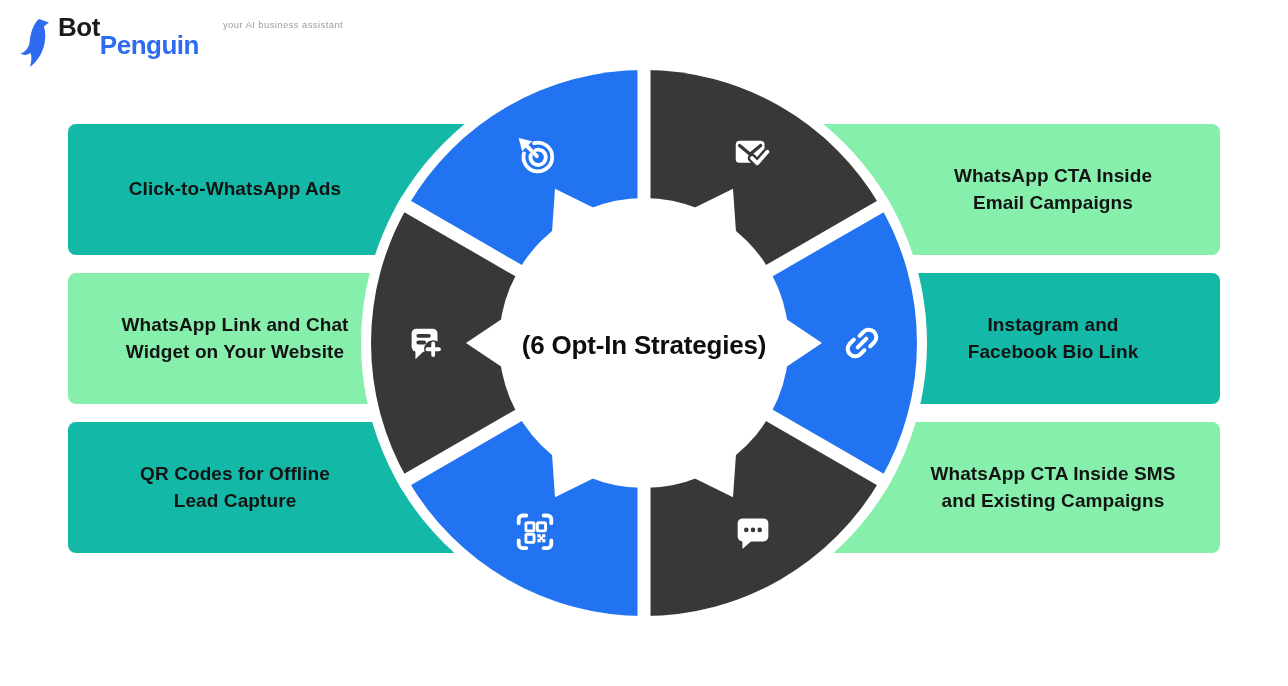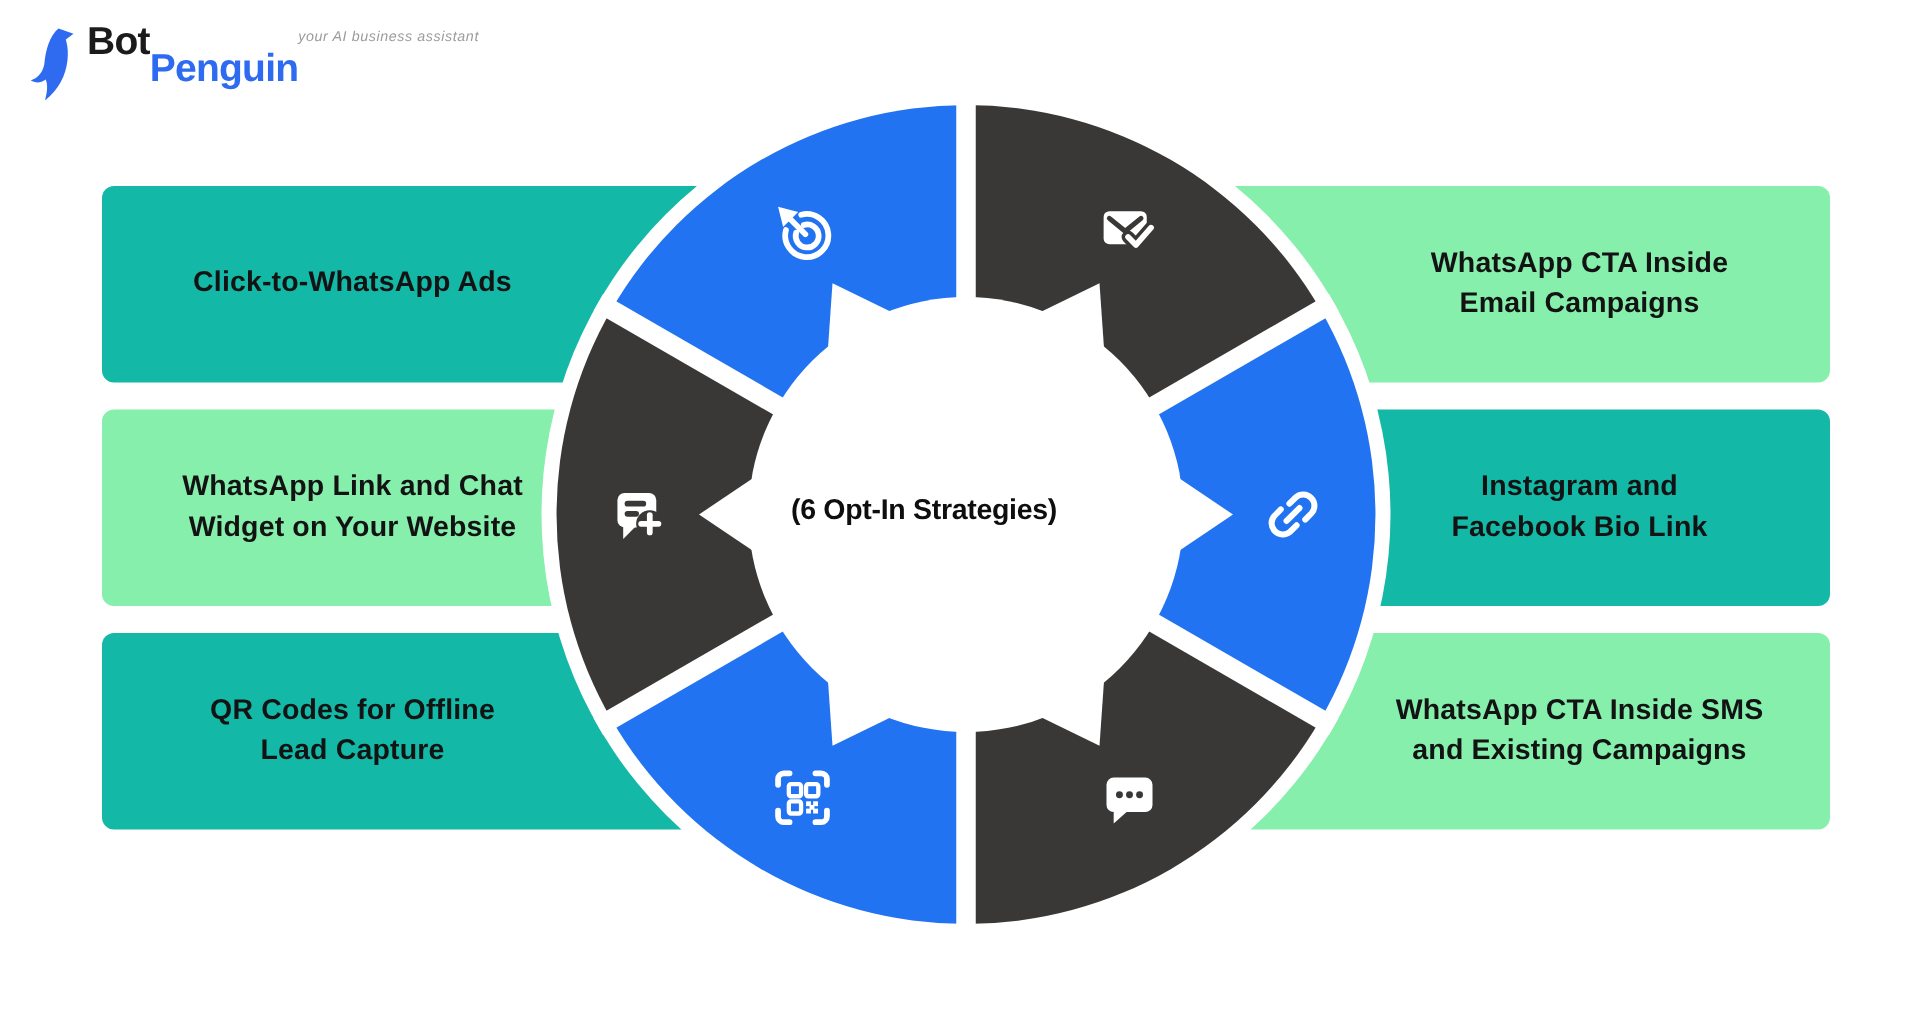--- a/index.html
+++ b/index.html
@@ -8,21 +8,21 @@
     font-family:"Liberation Sans", sans-serif;
   }
   .canvas{position:absolute;inset:0;}
 
   
   .logo{position:absolute;left:18px;top:14px;display:flex;align-items:flex-start;gap:6px;}
   .logo svg{display:block;}
   .logo-text{display:flex;flex-direction:row;line-height:1;}
   .logo-bot{font-size:26px;font-weight:700;color:#1b1b1b;letter-spacing:-0.5px;}
   .logo-penguin{font-size:26px;font-weight:700;color:#2e6bf0;letter-spacing:-0.5px;margin-top:18px;}
-  .logo-tagline{font-size:9.5px;font-style:italic;color:#9b9b9b;margin-top:6px;letter-spacing:0.4px;white-space:nowrap;}
+  .logo-tagline{font-size:9.5px;color:#9b9b9b;margin-top:6px;letter-spacing:0.4px;white-space:nowrap;margin-left:24px;}
 
   
   .band{
     position:absolute;width:492px;height:131px;border-radius:8px;
     display:flex;align-items:center;justify-content:center;box-sizing:border-box;
   }
   .band.left{left:68px;padding-right:158px;}
   .band.right{left:728px;padding-left:158px;}
   .band.row0{top:124px;}
   .band.row1{top:273px;}
@@ -30,22 +30,22 @@
   .tint-blue{background:#14b8a6;}
   .tint-gray{background:#86efac;}
   .band-label{
     font-size:19px;font-weight:600;color:#131313;line-height:1.4;
     text-align:center;white-space:pre-line;letter-spacing:0.1px;
   }
 
   
   #wheel{position:absolute;left:0;top:0;}
   .center-label{
-    position:absolute;left:456px;top:330px;width:320px;text-align:center;
-    font-size:19px;font-weight:800;color:#0e0e0e;letter-spacing:-0.2px;
+    position:absolute;left:484px;top:330px;width:320px;text-align:center;
+    font-size:26px;font-weight:800;color:#0e0e0e;letter-spacing:-0.2px;
   }
 </style>
 </head>
 <body>
 
 <div class="canvas">
 
   <div class="logo">
     <svg width="34" height="56" viewBox="0 0 34 52">
       <path fill="#2e6bf0" d="M21 3 C26 7 28 15 27 24 C26 34 21 44 12 51

